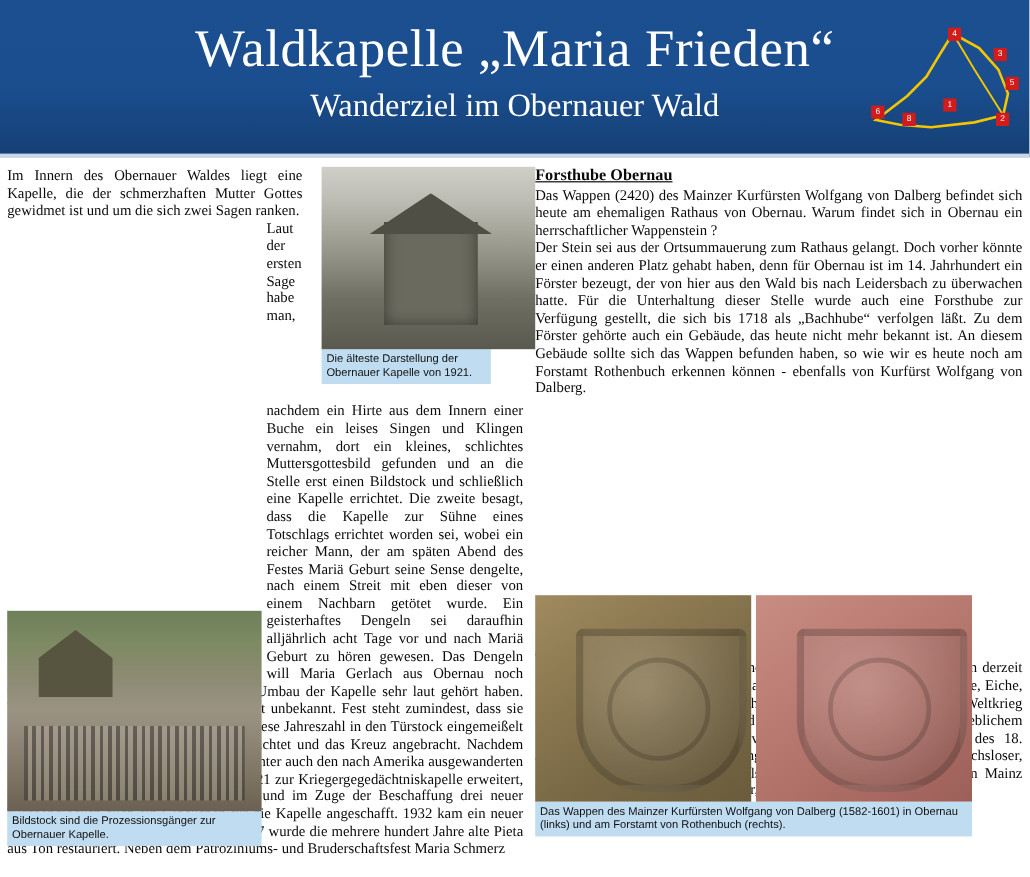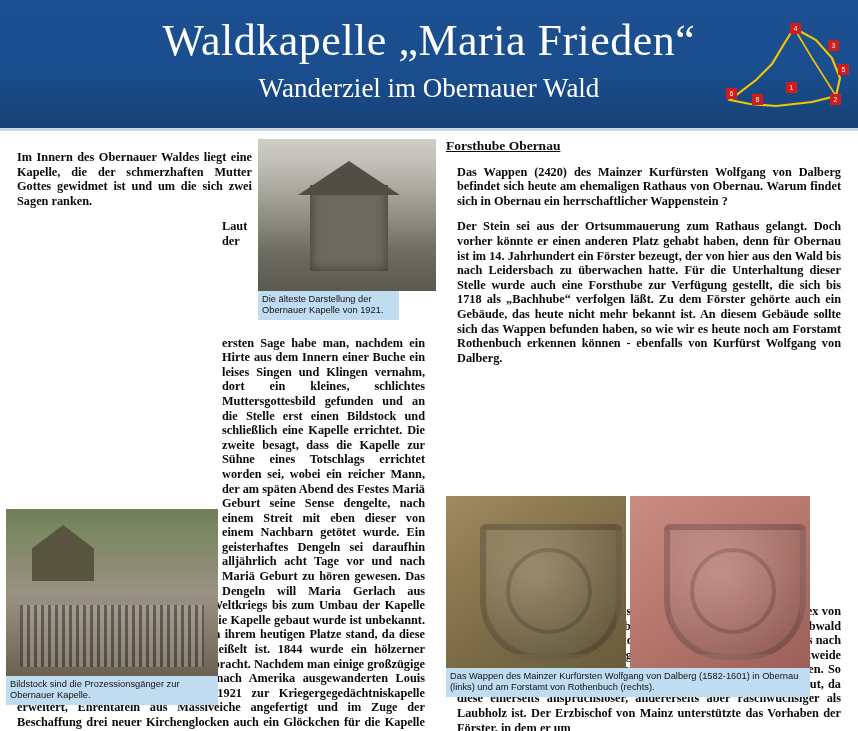--- a/index.html
+++ b/index.html
@@ -83,21 +83,21 @@
     position: absolute;
     top: 8px;
     font-size: 12.3px;
     line-height: 14.6px;
     text-align: justify;
     color: #0a0a0a;
   }
   .col-left  { left: 6px;  width: 430px; }
   .col-right { left: 446px; width: 406px; }
 
-  p { margin: 11px; font-weight: bold; }
+  p { margin: 0; }
   .sec-title {
     font-family: Liberation Serif, serif;
     font-size: 13.5px;
     font-weight: bold;
     text-decoration: underline;
     margin: 0 0 2px 0;
   }
 
   
   .fig { position: relative; }
@@ -105,21 +105,21 @@
     background: #bfdcf0;
     color: #111111;
     font-family: "Liberation Sans", sans-serif;
     font-size: 9.3px;
     line-height: 11.4px;
     padding: 3px 4px;
   }
 
   .fig-chapel {
     position: absolute;
-    left: 258px;
+    left: 268px;
     top: 8px;
     width: 141px;
     z-index: 3;
   }
   .ph-chapel {
     width: 178px;
     height: 152px;
     background:
       linear-gradient(180deg, #cfcfc8 0%, #bdbdb4 18%, #a7a79c 34%, #8e8e83 52%, #6f6f64 72%, #59594f 100%);
     position: relative;

